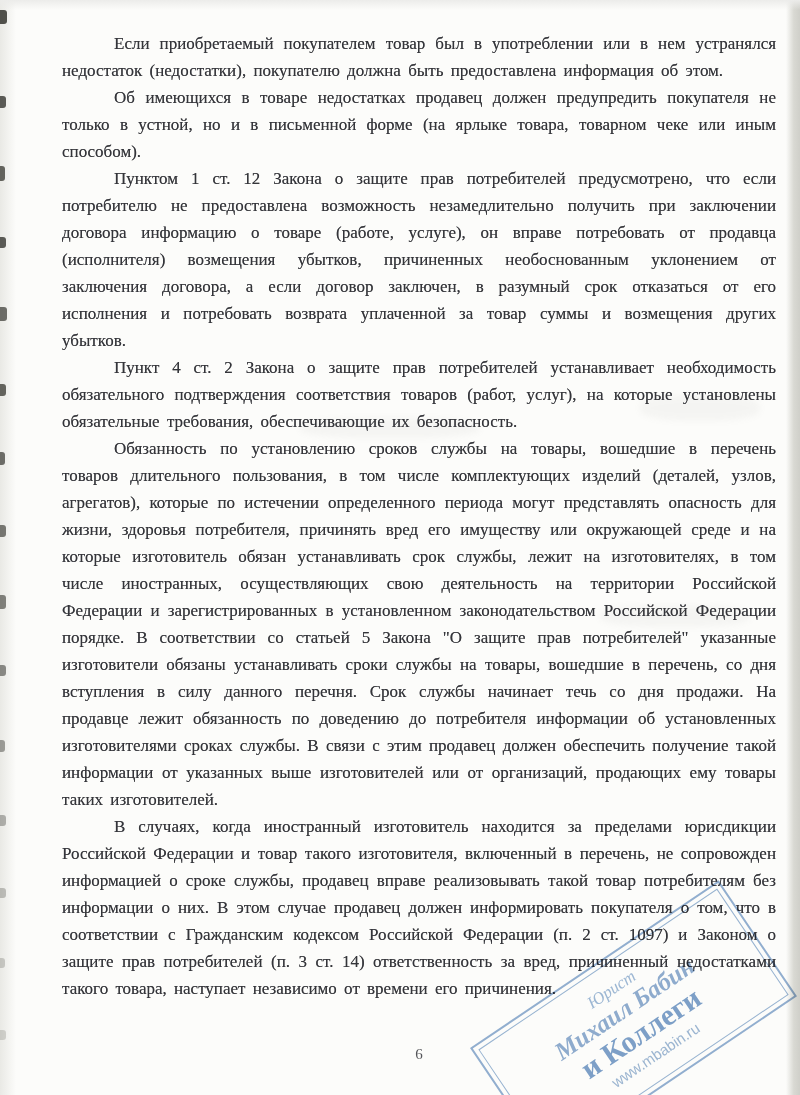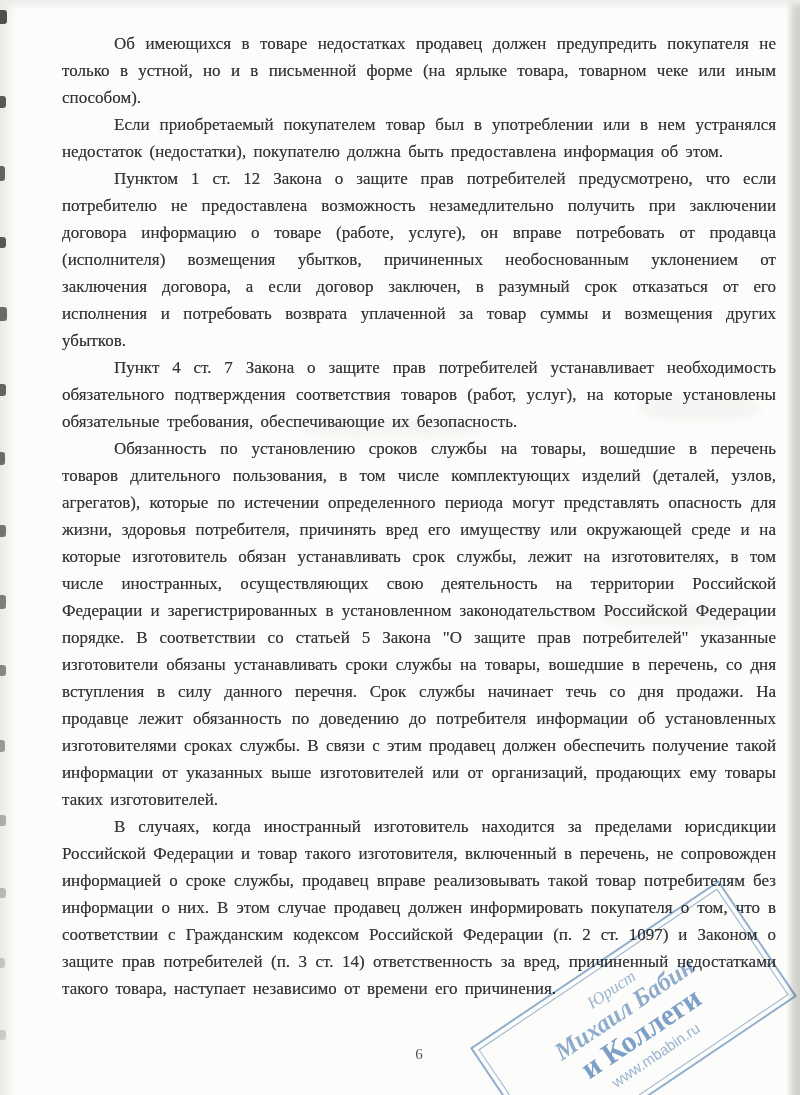--- a/index.html
+++ b/index.html
@@ -149,24 +149,24 @@
 <div class="edge-mark" style="top:815px;height:11px;opacity:.35"></div>
 <div class="edge-mark" style="top:888px;height:10px;opacity:.28"></div>
 <div class="edge-mark" style="top:958px;height:10px;width:5px;opacity:.22"></div>
 <div class="edge-mark" style="top:1030px;height:10px;opacity:.18"></div>
 
 <div class="smudge" style="left:640px;top:395px;width:120px;height:26px;"></div>
 <div class="smudge" style="left:300px;top:418px;width:180px;height:20px;"></div>
 <div class="smudge" style="left:600px;top:605px;width:150px;height:22px;"></div>
 
 <div class="doc-text">
+  <p>Если приобретаемый покупателем товар был в употреблении или в нем устранялся недостаток (недостатки), покупателю должна быть предоставлена информация об этом.</p>
   <p>Об имеющихся в товаре недостатках продавец должен предупредить покупателя не только в устной, но и в письменной форме (на ярлыке товара, товарном чеке или иным способом).</p>
-  <p>Если приобретаемый покупателем товар был в употреблении или в нем устранялся недостаток (недостатки), покупателю должна быть предоставлена информация об этом.</p>
   <p>Пунктом 1 ст. 12 Закона о защите прав потребителей предусмотрено, что если потребителю не предоставлена возможность незамедлительно получить при заключении договора информацию о товаре (работе, услуге), он вправе потребовать от продавца (исполнителя) возмещения убытков, причиненных необоснованным уклонением от заключения договора, а если договор заключен, в разумный срок отказаться от его исполнения и потребовать возврата уплаченной за товар суммы и возмещения других убытков.</p>
-  <p>Пункт 4 ст. 7 Закона о защите прав потребителей устанавливает необходимость обязательного подтверждения соответствия товаров (работ, услуг), на которые установлены обязательные требования, обеспечивающие их безопасность.</p>
+  <p>Пункт 4 ст. 2 Закона о защите прав потребителей устанавливает необходимость обязательного подтверждения соответствия товаров (работ, услуг), на которые установлены обязательные требования, обеспечивающие их безопасность.</p>
   <p>Обязанность по установлению сроков службы на товары, вошедшие в перечень товаров длительного пользования, в том числе комплектующих изделий (деталей, узлов, агрегатов), которые по истечении определенного периода могут представлять опасность для жизни, здоровья потребителя, причинять вред его имуществу или окружающей среде и на которые изготовитель обязан устанавливать срок службы, лежит на изготовителях, в том числе иностранных, осуществляющих свою деятельность на территории Российской Федерации и зарегистрированных в установленном законодательством Российской Федерации порядке. В соответствии со статьей 5 Закона "О защите прав потребителей" указанные изготовители обязаны устанавливать сроки службы на товары, вошедшие в перечень, со дня вступления в силу данного перечня. Срок службы начинает течь со дня продажи. На продавце лежит обязанность по доведению до потребителя информации об установленных изготовителями сроках службы. В связи с этим продавец должен обеспечить получение такой информации от указанных выше изготовителей или от организаций, продающих ему товары таких изготовителей.</p>
   <p>В случаях, когда иностранный изготовитель находится за пределами юрисдикции Российской Федерации и товар такого изготовителя, включенный в перечень, не сопровожден информацией о сроке службы, продавец вправе реализовывать такой товар потребителям без информации о них. В этом случае продавец должен информировать покупателя о том, что в соответствии с Гражданским кодексом Российской Федерации (п. 2 ст. 1097) и Законом о защите прав потребителей (п. 3 ст. 14) ответственность за вред, причиненный недостатками такого товара, наступает независимо от времени его причинения.</p>
 </div>
 
 <div class="page-number">6</div>
 
 <div class="stamp">
   <div class="stamp-inner">
     <div class="stamp-line1">Юрист</div>
     <div class="stamp-line2">Михаил Бабин</div>

